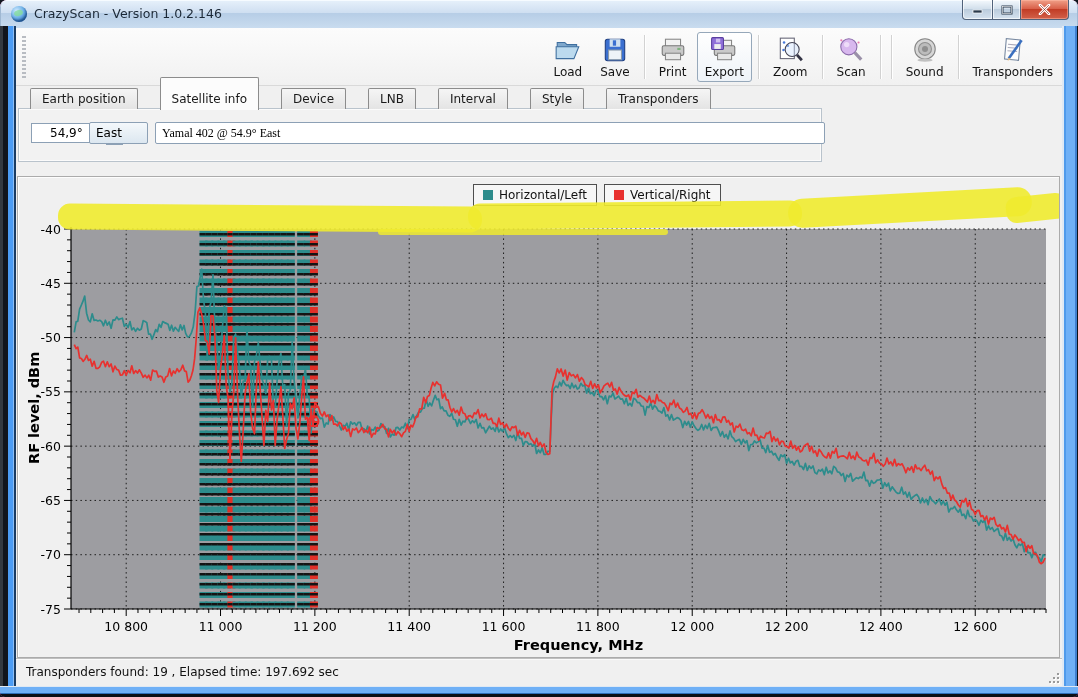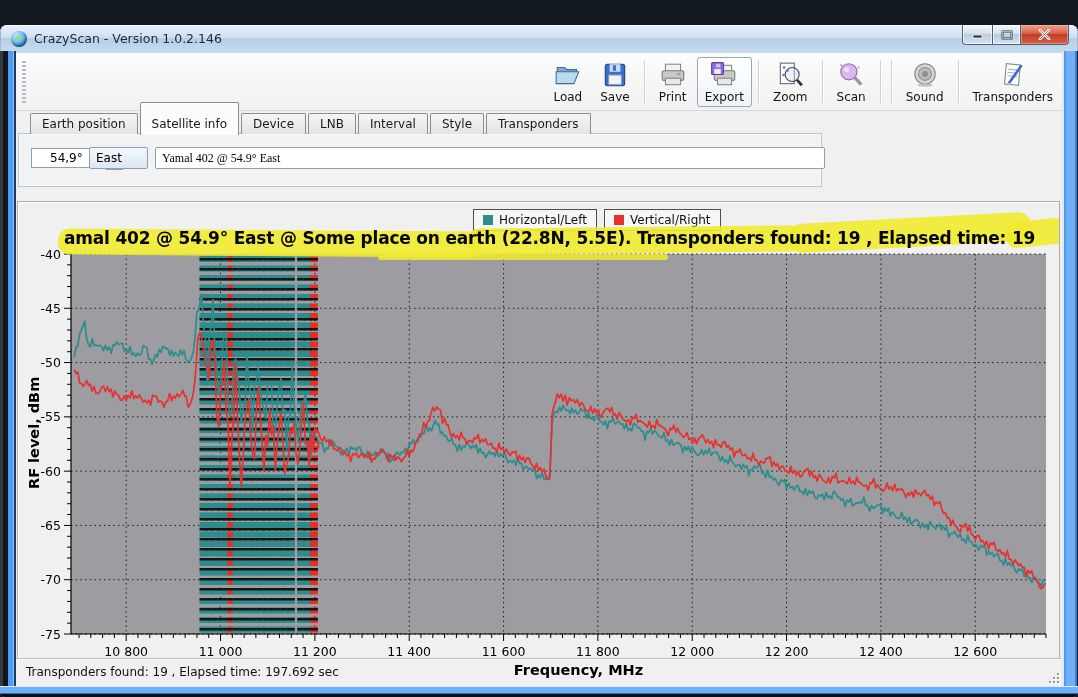--- a/index.html
+++ b/index.html
@@ -1,18 +1,18 @@
 <!DOCTYPE html>
 <html><head>
 <meta charset="utf-8">
 <style>
   html,body{margin:0;padding:0;}
   body{width:1078px;height:697px;position:relative;background:#12181f;
        font-family:"DejaVu Sans","Liberation Sans",sans-serif;overflow:hidden;}
-  .frame{position:absolute;inset:0;border-radius:7px 7px 5px 5px;background:#ec4899;overflow:hidden;margin-top:25px;}
+  .frame{position:absolute;inset:0;border-radius:7px 7px 5px 5px;background:#ec4899;overflow:hidden;}
   .edge-left{position:absolute;left:0;top:26px;bottom:9px;width:16px;
     background:linear-gradient(90deg,#343a41 0 3px,#11151c 3px 8px,#4c9cf4 8px 13px,#8ec0f8 13px 14px,#1a3c63 14px 16px);}
   .edge-right{position:absolute;right:0;top:26px;bottom:9px;width:16px;
     background:linear-gradient(270deg,#0e1319 0 1px,#3f7fd0 1px 3px,#6fb0f6 3px 12px,#4f9aeb 12px 14px,#dfe9f4 14px 16px);}
   .edge-bottom{position:absolute;left:0;right:0;bottom:0;height:11px;
     background:linear-gradient(180deg,#dfe9f4 0 1px,#6fb0f6 1px 7px,#2f6fb8 7px 8px,#0b1016 8px 11px);}
   
   .titlebar{position:absolute;top:0;left:0;right:0;height:28px;
     background:linear-gradient(180deg,#e7f1fb,#cfdff1 45%,#b6cde6 46%,#c9dcef);
     border-radius:6px 6px 0 0;border-bottom:1px solid #8ea8c2;
@@ -37,21 +37,21 @@
     background:linear-gradient(180deg,#fcfcfc,#f1f1f1);border-bottom:1px solid #d9d9d9;display:flex;align-items:center;justify-content:space-between;}
   .grip{width:4px;height:42px;margin:0 6px 0 6px;
     background:repeating-linear-gradient(180deg,#b8bcc2 0 2px,transparent 2px 4px);}
   .tbbtn{display:flex;flex-direction:column;align-items:center;justify-content:center;
     padding:3px 7px 2px 7px;margin:0 1px;border:1px solid transparent;border-radius:3px;
     font-size:12px;color:#141414;background:transparent;cursor:default;}
   .tbbtn.active{border:1px solid #96a8ba;background:linear-gradient(180deg,#ffffff,#eef3f8);}
   .tbbtn svg{width:28px;height:28px;margin-bottom:1px;}
   .tbsep{width:1px;height:44px;background:#d2d2d2;margin:0 5px;box-shadow:1px 0 0 #ffffff;}
   
-  .tabstrip{position:absolute;left:14px;top:59px;height:22px;display:flex;align-items:flex-end;z-index:2;}
+  .tabstrip{position:absolute;left:14px;top:59px;height:22px;display:flex;align-items:flex-end;z-index:2;gap:20px;}
   .tab{padding:3px 11px 3px 11px;margin-right:2px;font-size:12px;color:#1a1a1a;
     border:1px solid #8c8c8c;border-bottom:none;border-radius:2px 2px 0 0;
     background:linear-gradient(180deg,#f5f5f5,#e4e4e4);position:relative;}
   .tab.active{background:#fcfcfc;padding-top:14px;padding-bottom:4px;top:1px;z-index:3;}
   
   .grouppanel{position:absolute;left:2px;top:80px;width:802px;height:52px;background:#f2f2f2;
     border:1px solid #b9c3cc;box-shadow:inset 0 0 0 1px #fbfbfb;z-index:1;}
   .spinbox{position:absolute;left:12px;top:14px;display:flex;}
   .spinbox input{width:38px;height:18px;border:1px solid #8ca0b5;border-right:none;font-size:12px;padding:0 18px;
     font-family:inherit;background:#fff;}
@@ -242,21 +242,20 @@
             <span>Vertical/Right</span>
           </div>
         </div>
 
       <div class="hl" style="left:40px;top:28px;width:424px;height:26px;border-radius:12px;transform:rotate(0.4deg);"></div>
       <div class="hl" style="left:450px;top:25px;width:334px;height:26px;border-radius:12px;transform:rotate(-0.6deg);"></div>
       <div class="hl" style="left:770px;top:16px;width:244px;height:29px;border-radius:14px;transform:rotate(-3deg);"></div>
       <div class="hl" style="left:988px;top:18px;width:60px;height:26px;border-radius:10px;transform:rotate(-6deg);"></div>
       <div class="hl" style="left:360px;top:52px;width:290px;height:6px;border-radius:3px;opacity:.85;"></div>
 
-      <div class="chart-title">amal 402 @ 54.9° East @ Some place on earth (22.8N, 5.5E). Transponders found: 19 , Elapsed time: 19</div>
 
       <div class="plot-wrap">
         <svg id="chart-svg" width="1035" height="432" xmlns="http://www.w3.org/2000/svg">
             <defs>
               <clipPath id="plotclip">
                 <rect x="47" y="7" width="975" height="380"></rect>
               </clipPath>
             </defs>
             <rect x="47" y="7" width="975" height="380" fill="#9d9da1"></rect>
             <line x1="47" x2="1022" y1="7" y2="7" stroke="#1c1c1c" stroke-width="1" stroke-dasharray="1.5 3.2"></line>

